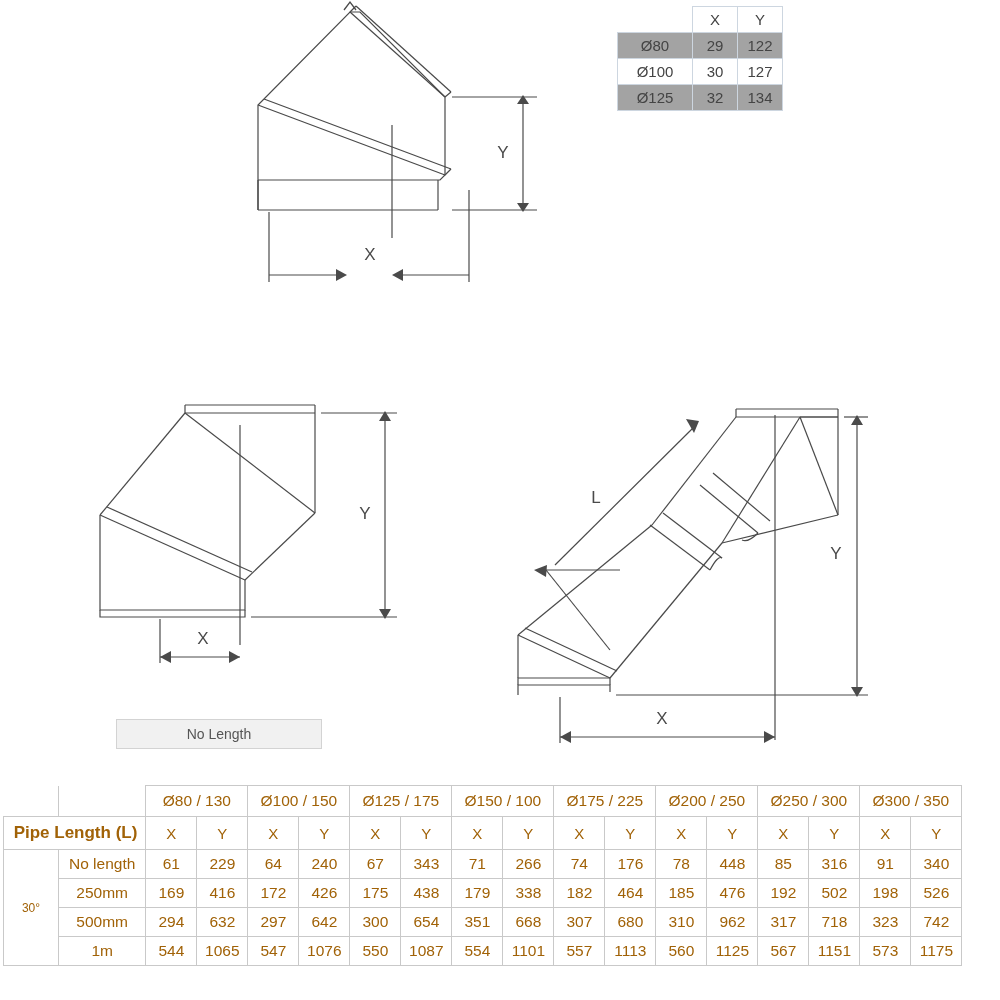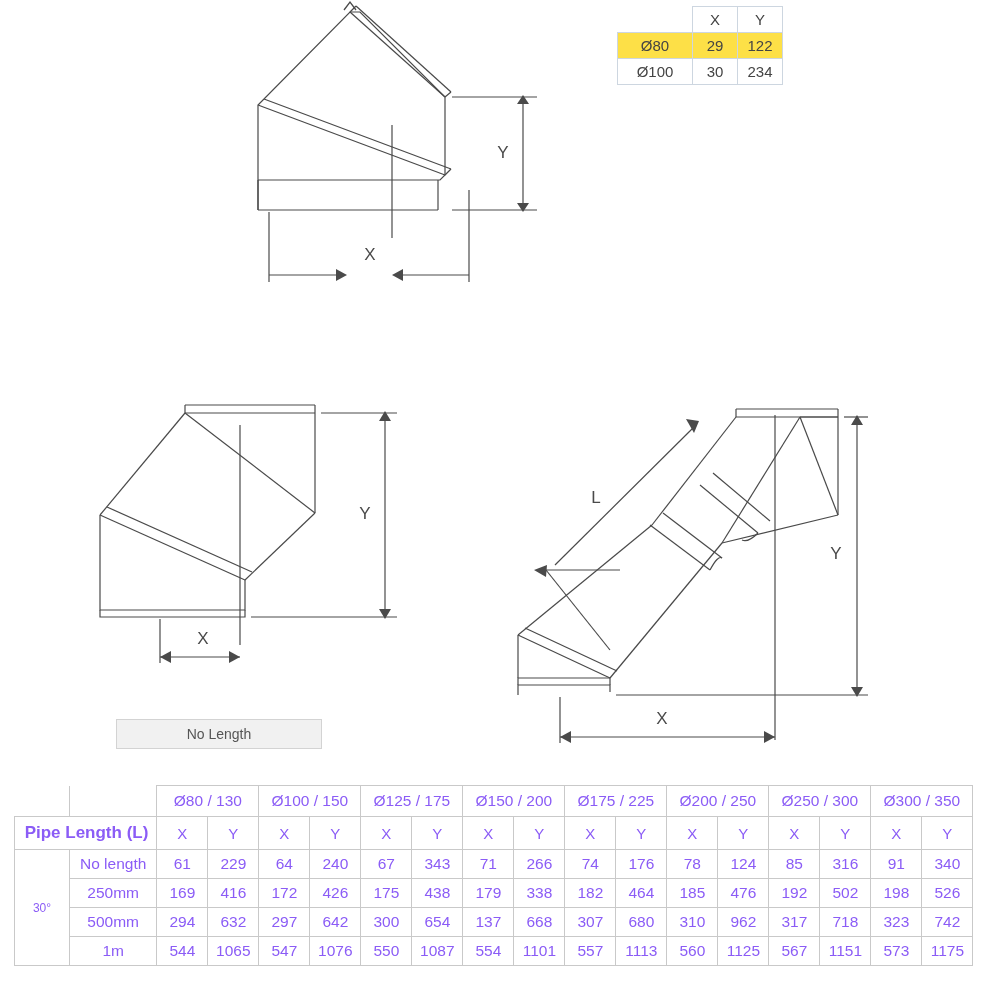--- a/index.html
+++ b/index.html
@@ -22,41 +22,41 @@
     color:#444;
   }
   #top-table td,#top-table th{
     border:1px solid #cdd6e0;
     padding:4px 9px;
     text-align:center;
     font-weight:400;
     background:#ffffff;
     white-space:nowrap;
   }
-  #top-table tr.alt td{background:#fde047;}
+  #top-table tr.alt td{background:#a3a3a3;}
   #top-table td.corner{border-left:none;border-top:none;background:#fff;}
   #top-table td.lbl{text-align:center;min-width:56px;}
   #top-table td.val{min-width:26px;}
   #top-table tr:first-child td{border-top:1px solid #cdd6e0;}
   #top-table tr:first-child td.corner{border:none;border-bottom:1px solid #cdd6e0;}
 
   
   #nolength-box{
     position:absolute;left:116px;top:719px;width:204px;height:28px;
     background:#f1f1f1;border:1px solid #d3d3d3;
     display:flex;align-items:center;justify-content:center;
     font-size:14px;color:#555;
   }
 
   
   #bottom-table{
-    position:absolute;left:14px;top:785px;
+    position:absolute;left:3px;top:785px;
     border-collapse:collapse;
     font-size:15.5px;
-    color:#8b5cf6;
+    color:#a16207;
     padding-left:22px;
   }
   #bottom-table td,#bottom-table th{
     border:1px solid #c9c9c9;
     text-align:center;
     font-weight:400;
     padding:5px 4px;
     white-space:nowrap;
   }
   #bottom-table td.blank{border-left:none;border-top:none;}
@@ -123,21 +123,26 @@
     <td class="val">Y</td>
   </tr>
   <tr class="alt">
     <td class="lbl">Ø80</td>
     <td class="val">29</td>
     <td class="val">122</td>
   </tr>
   <tr>
     <td class="lbl">Ø100</td>
     <td class="val">30</td>
-    <td class="val">234</td>
+    <td class="val">127</td>
+  </tr>
+  <tr class="alt">
+    <td class="lbl">Ø125</td>
+    <td class="val">32</td>
+    <td class="val">134</td>
   </tr>
 </tbody>
   </table>
 
 <div class="abs" style="left:85px;top:395px;width:340px;height:290px;">
 <svg width="340" height="290" viewBox="0 0 340 290">
   <g fill="none" stroke="#4a4a4a" stroke-width="1.2">
 
     <path d="M15 120 L15 215 L160 215 L160 185"></path>
     <path d="M15 215 L15 222 L160 222 L160 215"></path>
@@ -246,21 +251,21 @@
 </div>
 
 <table id="bottom-table">
   <tbody>
       <tr>
     <td class="blank"></td>
     <td class="blank"></td>
     <th class="group" colspan="2">Ø80 / 130</th>
     <th class="group" colspan="2">Ø100 / 150</th>
     <th class="group" colspan="2">Ø125 / 175</th>
-    <th class="group" colspan="2">Ø150 / 200</th>
+    <th class="group" colspan="2">Ø150 / 100</th>
     <th class="group" colspan="2">Ø175 / 225</th>
     <th class="group" colspan="2">Ø200 / 250</th>
     <th class="group" colspan="2">Ø250 / 300</th>
     <th class="group" colspan="2">Ø300 / 350</th>
   </tr>
   <tr>
     <td class="pipe-length" colspan="2">Pipe Length (L)</td>
     <td class="xy">X</td>
     <td class="xy">Y</td>
     <td class="xy">X</td>
@@ -286,21 +291,21 @@
     <td class="num">229</td>
     <td class="num">64</td>
     <td class="num">240</td>
     <td class="num">67</td>
     <td class="num">343</td>
     <td class="num">71</td>
     <td class="num">266</td>
     <td class="num">74</td>
     <td class="num">176</td>
     <td class="num">78</td>
-    <td class="num">124</td>
+    <td class="num">448</td>
     <td class="num">85</td>
     <td class="num">316</td>
     <td class="num">91</td>
     <td class="num">340</td>
   </tr>
   <tr>
     <td class="rowlabel">250mm</td>
     <td class="num">169</td>
     <td class="num">416</td>
     <td class="num">172</td>
@@ -319,21 +324,21 @@
     <td class="num">526</td>
   </tr>
   <tr>
     <td class="rowlabel">500mm</td>
     <td class="num">294</td>
     <td class="num">632</td>
     <td class="num">297</td>
     <td class="num">642</td>
     <td class="num">300</td>
     <td class="num">654</td>
-    <td class="num">137</td>
+    <td class="num">351</td>
     <td class="num">668</td>
     <td class="num">307</td>
     <td class="num">680</td>
     <td class="num">310</td>
     <td class="num">962</td>
     <td class="num">317</td>
     <td class="num">718</td>
     <td class="num">323</td>
     <td class="num">742</td>
   </tr>

